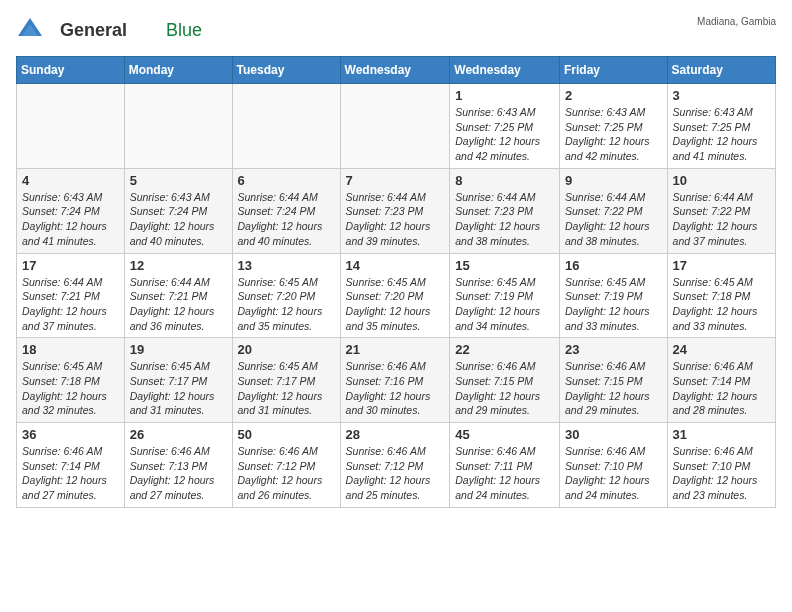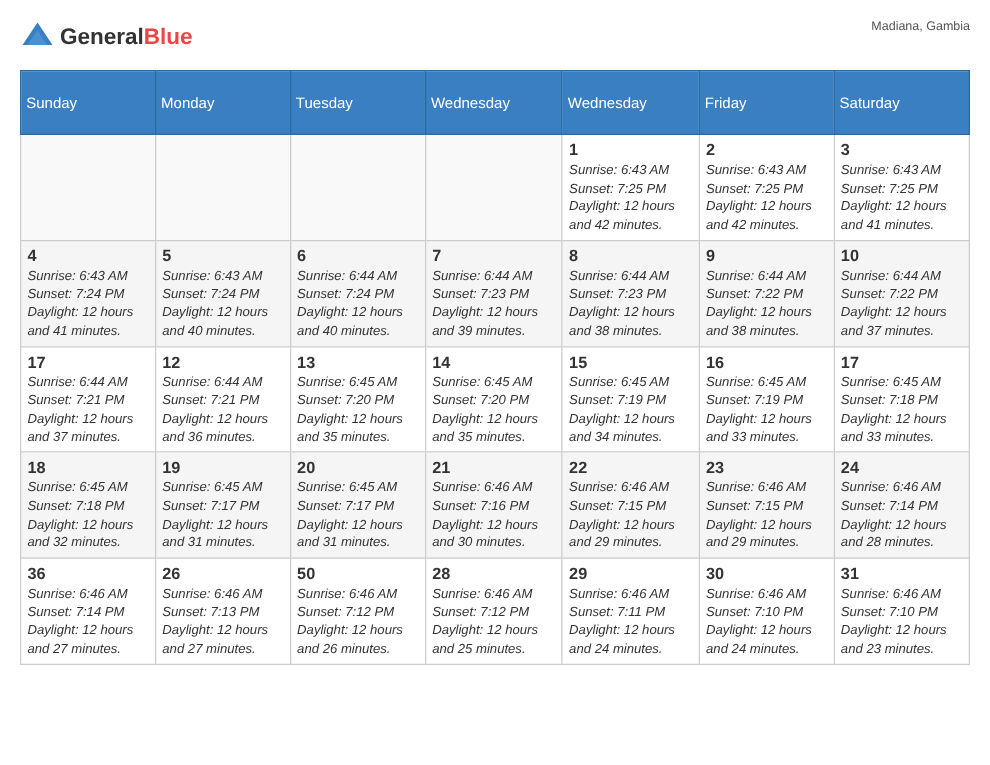--- a/index.html
+++ b/index.html
@@ -19,26 +19,28 @@
     .logo {
       display: flex;
       align-items: center;
       gap: 4px;
     }
     .logo-text-general {
       font-size: 18px;
       font-weight: bold;
       color: #333;
       line-height: 1;
+      margin-left: 12px;
     }
     .logo-text-blue {
       font-size: 18px;
-      font-weight: bold;
-      color: #ef4444;
+      font-weight: normal;
+      color: #15803d;
       line-height: 1;
+      margin-left: 39px;
     }
     .logo-icon {
       width: 28px;
       height: 28px;
     }
     .title-area {
       text-align: right;
     }
     .month-year {
       font-size: 32px;
@@ -53,24 +55,24 @@
     table {
       width: 100%;
       border-collapse: collapse;
       font-size: 11px;
     }
     thead tr {
       background-color: #3a7fc1;
       color: white;
     }
     thead th {
-      padding: 18px 4px;
+      padding: 6px 4px;
       text-align: left;
       font-size: 12px;
-      font-weight: normal;
+      font-weight: bold;
       border: 1px solid #2d6aa0;
     }
     tbody td {
       border: 1px solid #ccc;
       padding: 4px 5px;
       vertical-align: top;
       width: 113px;
       min-height: 80px;
       background: #fff;
     }
@@ -328,21 +330,21 @@
 and 26 minutes.</div>
         </td>
         <td>
           <span class="day-number">28</span>
           <div class="day-info" style="white-space: pre-line;">Sunrise: 6:46 AM
 Sunset: 7:12 PM
 Daylight: 12 hours
 and 25 minutes.</div>
         </td>
         <td>
-          <span class="day-number">29</span>
+          <span class="day-number">45</span>
           <div class="day-info" style="white-space: pre-line;">Sunrise: 6:46 AM
 Sunset: 7:11 PM
 Daylight: 12 hours
 and 24 minutes.</div>
         </td>
         <td>
           <span class="day-number">30</span>
           <div class="day-info" style="white-space: pre-line;">Sunrise: 6:46 AM
 Sunset: 7:10 PM
 Daylight: 12 hours

